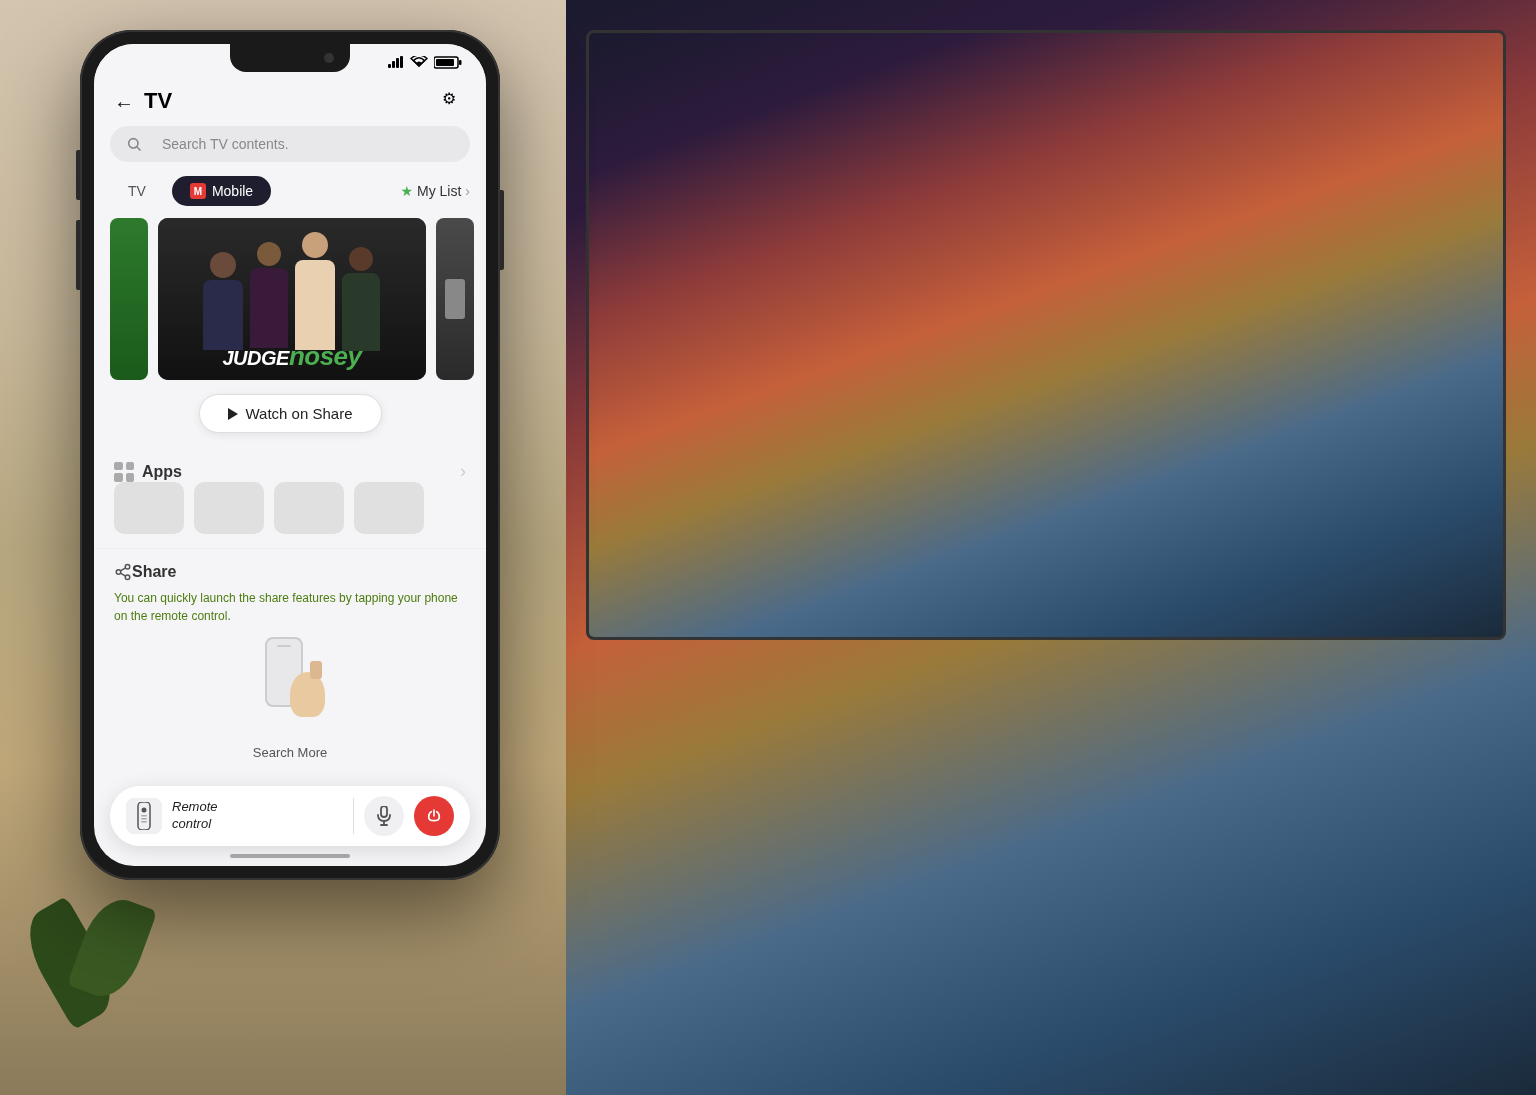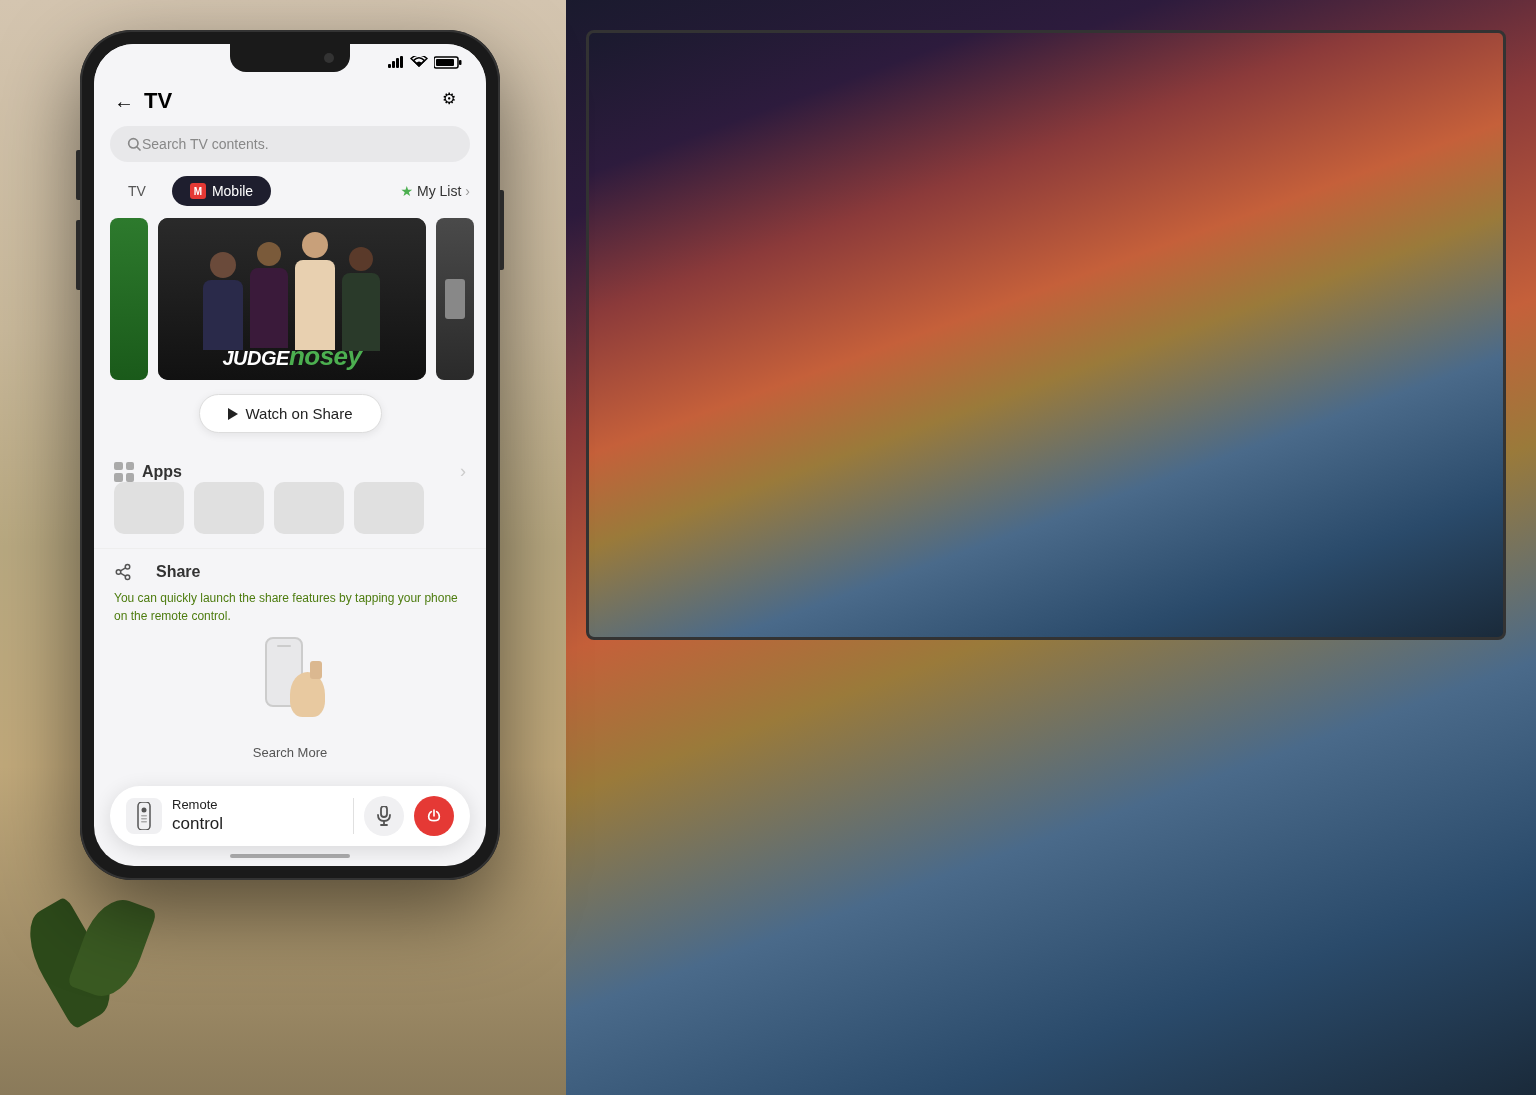--- a/index.html
+++ b/index.html
@@ -158,21 +158,21 @@
     }
 
     
     .search-bar {
       margin: 0 16px 14px;
       background: #e8e8ea;
       border-radius: 24px;
       padding: 10px 16px;
       display: flex;
       align-items: flex-start;
-      gap: 0;
+      gap: 20px;
     }
 
     .search-placeholder {
       font-size: 14px;
       color: #888;
     }
 
     
     .tab-bar {
       padding: 0 16px 12px;
@@ -364,21 +364,21 @@
     
     .share-section {
       padding: 0 20px 14px;
       border-top: 1px solid #eee;
       padding-top: 14px;
     }
 
     .share-header {
       display: flex;
       align-items: flex-start;
-      gap: 24px;
+      gap: 0;
       margin-bottom: 8px;
     }
 
     .share-title {
       font-size: 16px;
       font-weight: 600;
       color: #333;
     }
 
     .share-desc {
@@ -408,20 +408,21 @@
       gap: 10px;
       box-shadow: 0 4px 20px rgba(0,0,0,0.12);
     }
 
     .remote-control-btn {
       display: flex;
       align-items: center;
       gap: 10px;
       flex: 1;
       cursor: pointer;
+      font-style: italic;
     }
 
     .remote-icon-box {
       width: 36px;
       height: 36px;
       background: #f0f0f2;
       border-radius: 8px;
       display: flex;
       align-items: center;
       justify-content: center;
@@ -729,21 +730,21 @@
           <svg width="18" height="28" viewBox="0 0 18 28">
             <rect x="3" y="0" width="12" height="28" rx="4" fill="none" stroke="#555" stroke-width="1.5"></rect>
             <circle cx="9" cy="8" r="2.5" fill="#555"></circle>
             <rect x="6" y="13" width="6" height="1.5" rx="0.75" fill="#aaa"></rect>
             <rect x="6" y="16" width="6" height="1.5" rx="0.75" fill="#aaa"></rect>
             <rect x="6" y="19" width="6" height="1.5" rx="0.75" fill="#aaa"></rect>
           </svg>
         </div>
         <div>
           <div style="font-size:13px;font-weight:500;color:#222;line-height:1.3;">Remote</div>
-          <div style="font-size:17px;font-weight:500;color:#222;line-height:1.3;">control</div>
+          <div style="font-size:13px;font-weight:500;color:#222;line-height:1.3;">control</div>
         </div>
       </div>
 
       <div style="width:1px;height:36px;background:#e0e0e0;"></div>
 
       <button class="mic-btn">
         <svg width="14" height="20" viewBox="0 0 14 20">
           <rect x="4" y="0" width="6" height="11" rx="3" fill="none" stroke="#555" stroke-width="1.8"></rect>
           <path d="M1 9 Q1 15 7 15 Q13 15 13 9" fill="none" stroke="#555" stroke-width="1.8" stroke-linecap="round"></path>
           <line x1="7" y1="15" x2="7" y2="19" stroke="#555" stroke-width="1.8" stroke-linecap="round"></line>

